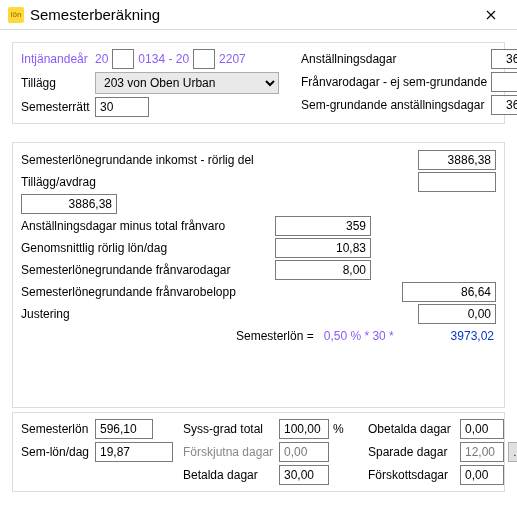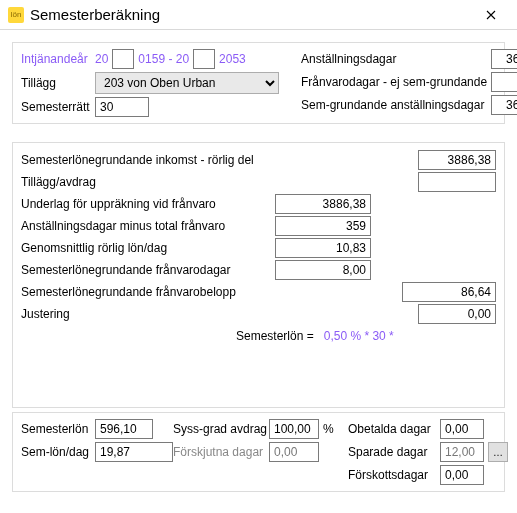--- a/index.html
+++ b/index.html
@@ -86,23 +86,23 @@
 
 <div class="client">
 
   <div class="panel" style="display:flex; gap:8px;">
 
     <div class="col" style="flex:0 0 272px;">
       <div class="row">
         <span class="label red" style="width:70px">Intjänandeår</span>
         <span class="red">20</span>
         <input class="text" style="width: 22px;">
-        <span class="red">0159 - 20</span>
+        <span class="red">0134 - 20</span>
         <input class="text" style="width: 22px;">
-        <span class="red">2053</span>
+        <span class="red">2207</span>
       </div>
       <div class="row">
         <span class="label" style="width:70px">Tillägg</span>
         <select class="combo" style="width:184px">
           <option>203               von Oben Urban</option>
         </select>
       </div>
       <div class="row">
         <span class="label" style="width:70px">Semesterrätt</span>
         <input class="text" style="width: 54px;" value="30">
@@ -133,21 +133,20 @@
       <span class="spacer"></span>
       <input class="text ra" style="width: 78px;" value="3886,38">
     </div>
     <div class="row" style="height:22px">
       <span class="label" style="flex:0 0 250px">Tillägg/avdrag</span>
       <span style="width:96px"></span>
       <span class="spacer"></span>
       <input class="text ra" style="width: 78px;" value="">
     </div>
     <div class="row" style="height:22px">
-      <span class="label" style="flex:0 0 250px">Underlag för uppräkning vid frånvaro</span>
       <input class="text ra" style="width: 96px;" value="3886,38">
       <span class="spacer"></span>
     </div>
     <div class="row" style="height:22px">
       <span class="label" style="flex:0 0 250px">Anställningsdagar minus total frånvaro</span>
       <input class="text ra" style="width: 96px;" value="359">
       <span class="spacer"></span>
     </div>
     <div class="row" style="height:22px">
       <span class="label" style="flex:0 0 250px">Genomsnittlig rörlig lön/dag</span>
@@ -169,47 +168,52 @@
       <span class="label" style="flex:0 0 250px">Justering</span>
       <span style="width:96px"></span>
       <span class="spacer"></span>
       <input class="text ra" style="width: 78px;" value="0,00">
     </div>
     <div class="row" style="height:22px; justify-content:flex-end; gap:10px; padding-right:2px">
       <span style="flex:0 0 205px"></span>
       <span>Semesterlön  =</span>
       <span class="red">0,50 % * 30 *</span>
       <span class="spacer"></span>
+      <span class="blue" style="width:78px; text-align:right">3973,02</span>
     </div>
 
     <div style="height:54px"></div>
   </div>
 
-  <div class="panel" style="margin-top:4px; display:flex; ">
+  <div class="panel" style="margin-top:4px; display:flex; gap:10px;">
 
     <div class="col" style="flex:0 0 150px">
       <div class="row">
         <span class="label" style="width:70px">Semesterlön</span>
         <input class="text" style="width: 58px;" value="596,10">
       </div>
       <div class="row">
         <span class="label" style="width:70px">Sem-lön/dag</span>
         <input class="text" style="width: 78px;" value="19,87">
       </div>
     </div>
 
     <div class="col" style="flex:0 0 175px">
       <div class="row">
-        <span class="label" style="width:92px">Syss-grad avdrag</span>
+        <span class="label" style="width:92px">Syss-grad total</span>
         <input class="text" style="width: 50px;" value="100,00">
         <span>%</span>
       </div>
       <div class="row">
         <span class="label" style="width:92px; color:#888">Förskjutna dagar</span>
         <input class="text ro" style="width: 50px;" disabled="" value="0,00">
+      </div>
+      <div class="row">
+        <span class="label" style="width:92px">Betalda dagar</span>
+        <input class="text" style="width: 50px;" value="30,00">
       </div>
     </div>
 
     <div class="col" style="flex:1">
       <div class="row">
         <span class="label" style="width:88px">Obetalda dagar</span>
         <input class="text" style="width: 44px;" value="0,00">
       </div>
       <div class="row">
         <span class="label" style="width:88px">Sparade dagar</span>

